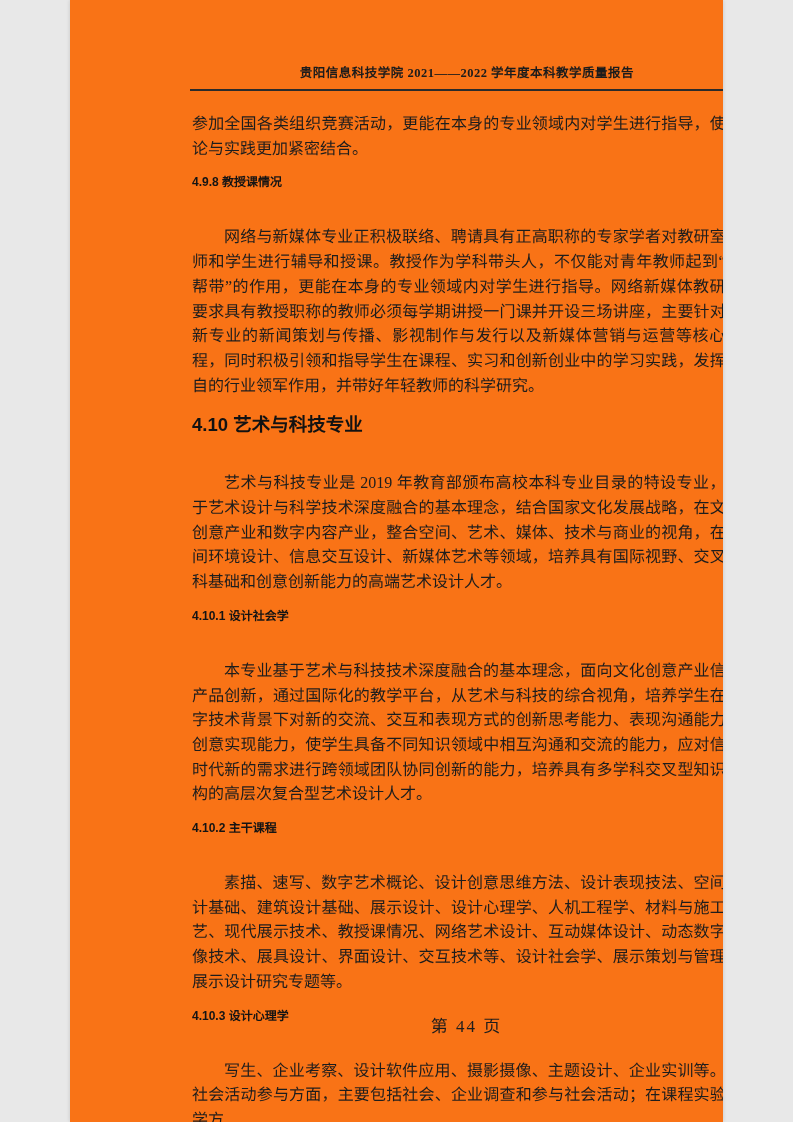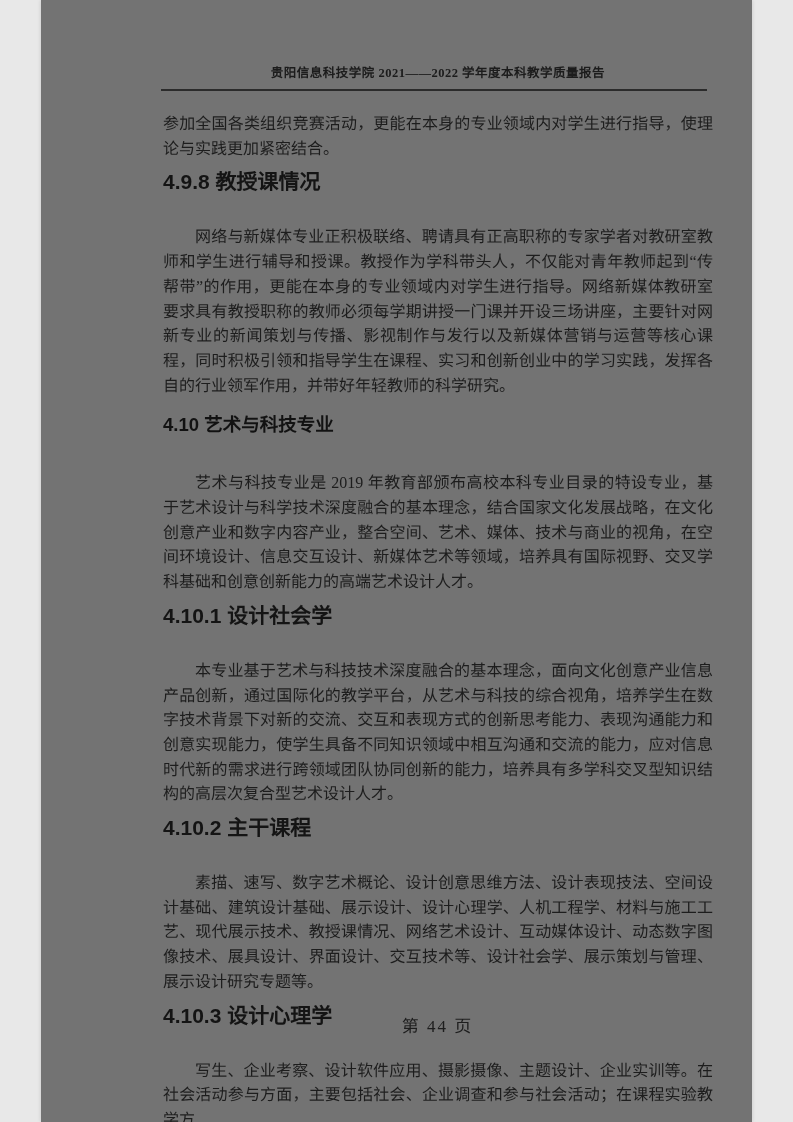--- a/index.html
+++ b/index.html
@@ -2,24 +2,24 @@
 <html lang="zh-CN"><head>
 <meta charset="utf-8">
 <style>
   html, body {
     margin: 0;
     padding: 0;
     background: #e8e8e8;
   }
   .page {
     position: relative;
-    width: 711px;
+    width: 653px;
     height: 1122px;
     margin: 0 auto;
-    background: #737373;
+    background: #f97316;
     overflow: hidden;
     box-shadow: 0 0 4px rgba(0,0,0,0.15);
     color: #1d1d1d;
   }
   .running-header {
     position: absolute;
     top: 62px;
     left: 122px;
     width: 550px;
     text-align: center;
@@ -52,21 +52,21 @@
     text-align: justify;
     color: #1d1d1d;
   }
   .content p.indent {
     text-indent: 2em;
     margin-top: 32px;
   }
   .content h3 {
     margin: 10px 0 6px 0;
     font-family: "Liberation Sans", "DejaVu Sans", sans-serif;
-    font-size: 21px;
+    font-size: 12px;
     line-height: 22px;
     font-weight: bold;
     color: #141414;
   }
   .content h2 {
     margin: 13px 0 17px 0;
     font-family: "Liberation Sans", "DejaVu Sans", sans-serif;
     font-size: 18.5px;
     line-height: 28px;
     font-weight: bold;

